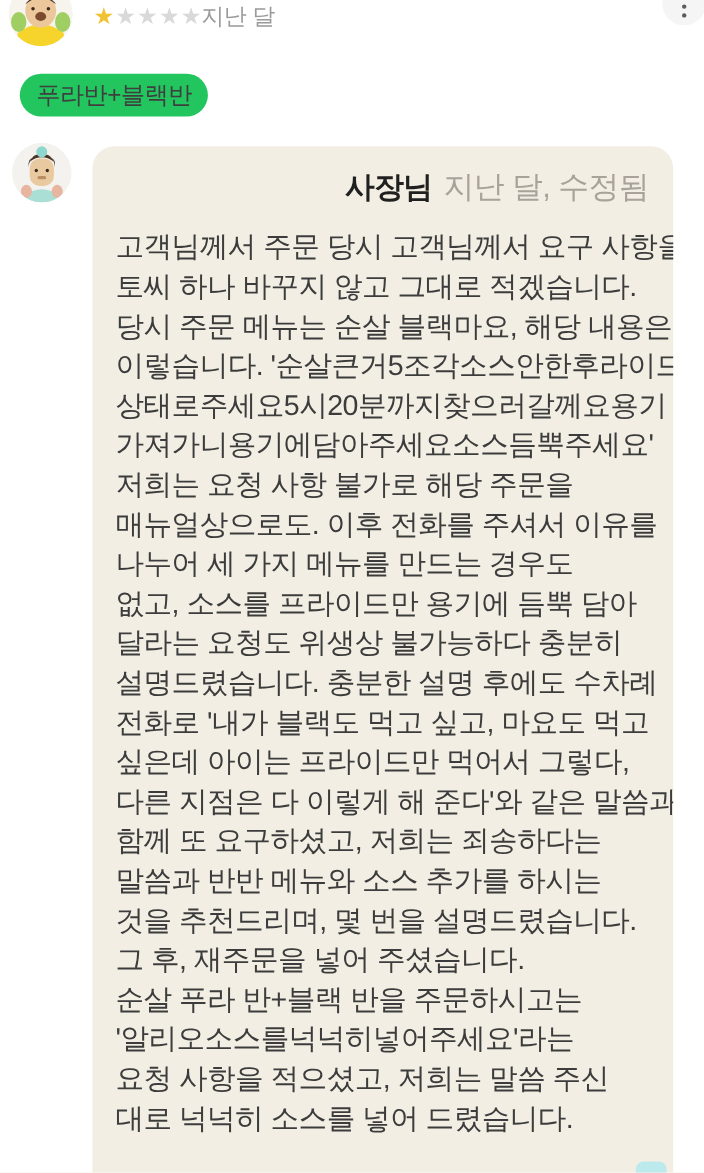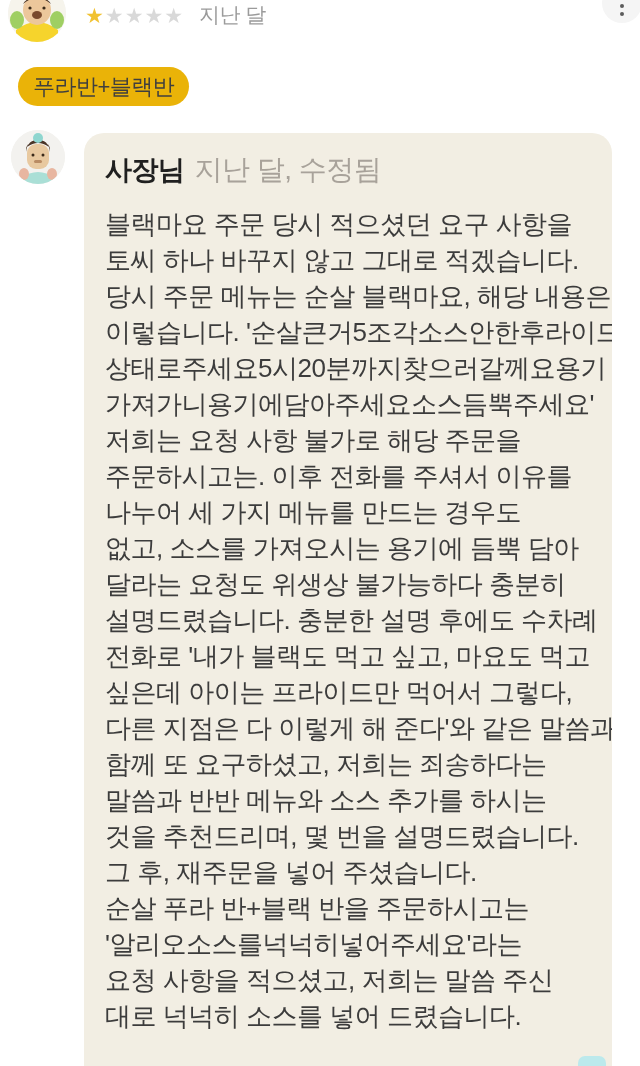--- a/index.html
+++ b/index.html
@@ -20,31 +20,31 @@
   .kebab-btn{
     position:absolute;left:602px;top:-17px;width:40px;height:40px;border:none;
     border-radius:50%;background:#f5f5f5;cursor:pointer;
     display:flex;align-items:center;justify-content:center;
   }
   .kebab-dots{display:flex;flex-direction:column;gap:4px;margin-top:14px;}
   .kebab-dots i{width:4px;height:4px;border-radius:50%;background:#5c5c5c;display:block;}
   
   .menu-chip{
     position:absolute;left:18px;top:67px;height:39px;line-height:39px;
-    padding:0 15px;border-radius:20px;background:#eab308;
+    padding:0 15px;border-radius:20px;background:#22c55e;
     font-size:22px;color:#3f3f3f;letter-spacing:-0.5px;white-space:nowrap;
   }
   
   .owner-avatar{left:11px;top:130px;width:54px;height:54px;}
   .reply-box{
     position:absolute;left:84px;top:133px;width:528px;height:960px;
     background:#f2eee3;border-radius:20px;box-sizing:border-box;
     padding:16px 22px 0 21px;overflow:hidden;
   }
-  .reply-header{display:flex;align-items:baseline;margin-top:2px;}
+  .reply-header{display:flex;align-items:baseline;margin-top:2px;justify-content:flex-end;}
   .reply-author{font-size:27px;font-weight:700;color:#202020;letter-spacing:-0.5px;}
   .reply-meta{margin-left:10px;font-size:28px;color:#a8a29a;letter-spacing:-0.5px;}
   .reply-body{margin-top:17px;}
   .reply-line{
     font-size:26px;line-height:36px;color:#3c3c3c;
     letter-spacing:-0.5px;white-space:nowrap;
   }
   .attachment-fragment{
     position:absolute;left:494px;top:923px;width:28px;height:14px;
     border-radius:7px 7px 0 0;background:#bce9ec;
@@ -71,21 +71,21 @@
 
   <div class="rating-row">
 
   <span class="star filled">★</span>
       <span class="star">★</span>
       <span class="star">★</span>
       <span class="star">★</span>
       <span class="star">★</span>
     </div>
   <div class="rating-row" style="left:183px;">
-    <span class="review-date" style="margin-left:16px;">지난 달</span>
+    <span class="review-date" style="margin-left:0;">지난 달</span>
   </div>
 
   <button class="kebab-btn">
     <span class="kebab-dots">
         <i></i>
         <i></i>
       </span>
   </button>
 </div>
 
@@ -107,30 +107,30 @@
   </svg>
 </div>
 
 <div class="reply-box">
   <div class="reply-header">
     <span class="reply-author">사장님</span>
     <span class="reply-meta">지난 달, 수정됨</span>
   </div>
   <div class="reply-body">
 
-  <div class="reply-line">블랙마요 주문 당시 적으셨던 요구 사항을</div>
+  <div class="reply-line">고객님께서 주문 당시 고객님께서 요구 사항을</div>
       <div class="reply-line">토씨 하나 바꾸지 않고 그대로 적겠습니다.</div>
       <div class="reply-line">당시 주문 메뉴는 순살 블랙마요, 해당 내용은</div>
       <div class="reply-line">이렇습니다. '순살큰거5조각소스안한후라이드</div>
       <div class="reply-line">상태로주세요5시20분까지찾으러갈께요용기</div>
       <div class="reply-line">가져가니용기에담아주세요소스듬뿍주세요'</div>
       <div class="reply-line">저희는 요청 사항 불가로 해당 주문을</div>
-      <div class="reply-line">주문하시고는. 이후 전화를 주셔서 이유를</div>
+      <div class="reply-line">매뉴얼상으로도. 이후 전화를 주셔서 이유를</div>
       <div class="reply-line">나누어 세 가지 메뉴를 만드는 경우도</div>
-      <div class="reply-line">없고, 소스를 가져오시는 용기에 듬뿍 담아</div>
+      <div class="reply-line">없고, 소스를 프라이드만 용기에 듬뿍 담아</div>
       <div class="reply-line">달라는 요청도 위생상 불가능하다 충분히</div>
       <div class="reply-line">설명드렸습니다. 충분한 설명 후에도 수차례</div>
       <div class="reply-line">전화로 '내가 블랙도 먹고 싶고, 마요도 먹고</div>
       <div class="reply-line">싶은데 아이는 프라이드만 먹어서 그렇다,</div>
       <div class="reply-line">다른 지점은 다 이렇게 해 준다'와 같은 말씀과</div>
       <div class="reply-line">함께 또 요구하셨고, 저희는 죄송하다는</div>
       <div class="reply-line">말씀과 반반 메뉴와 소스 추가를 하시는</div>
       <div class="reply-line">것을 추천드리며, 몇 번을 설명드렸습니다.</div>
       <div class="reply-line">그 후, 재주문을 넣어 주셨습니다.</div>
       <div class="reply-line">순살 푸라 반+블랙 반을 주문하시고는</div>

